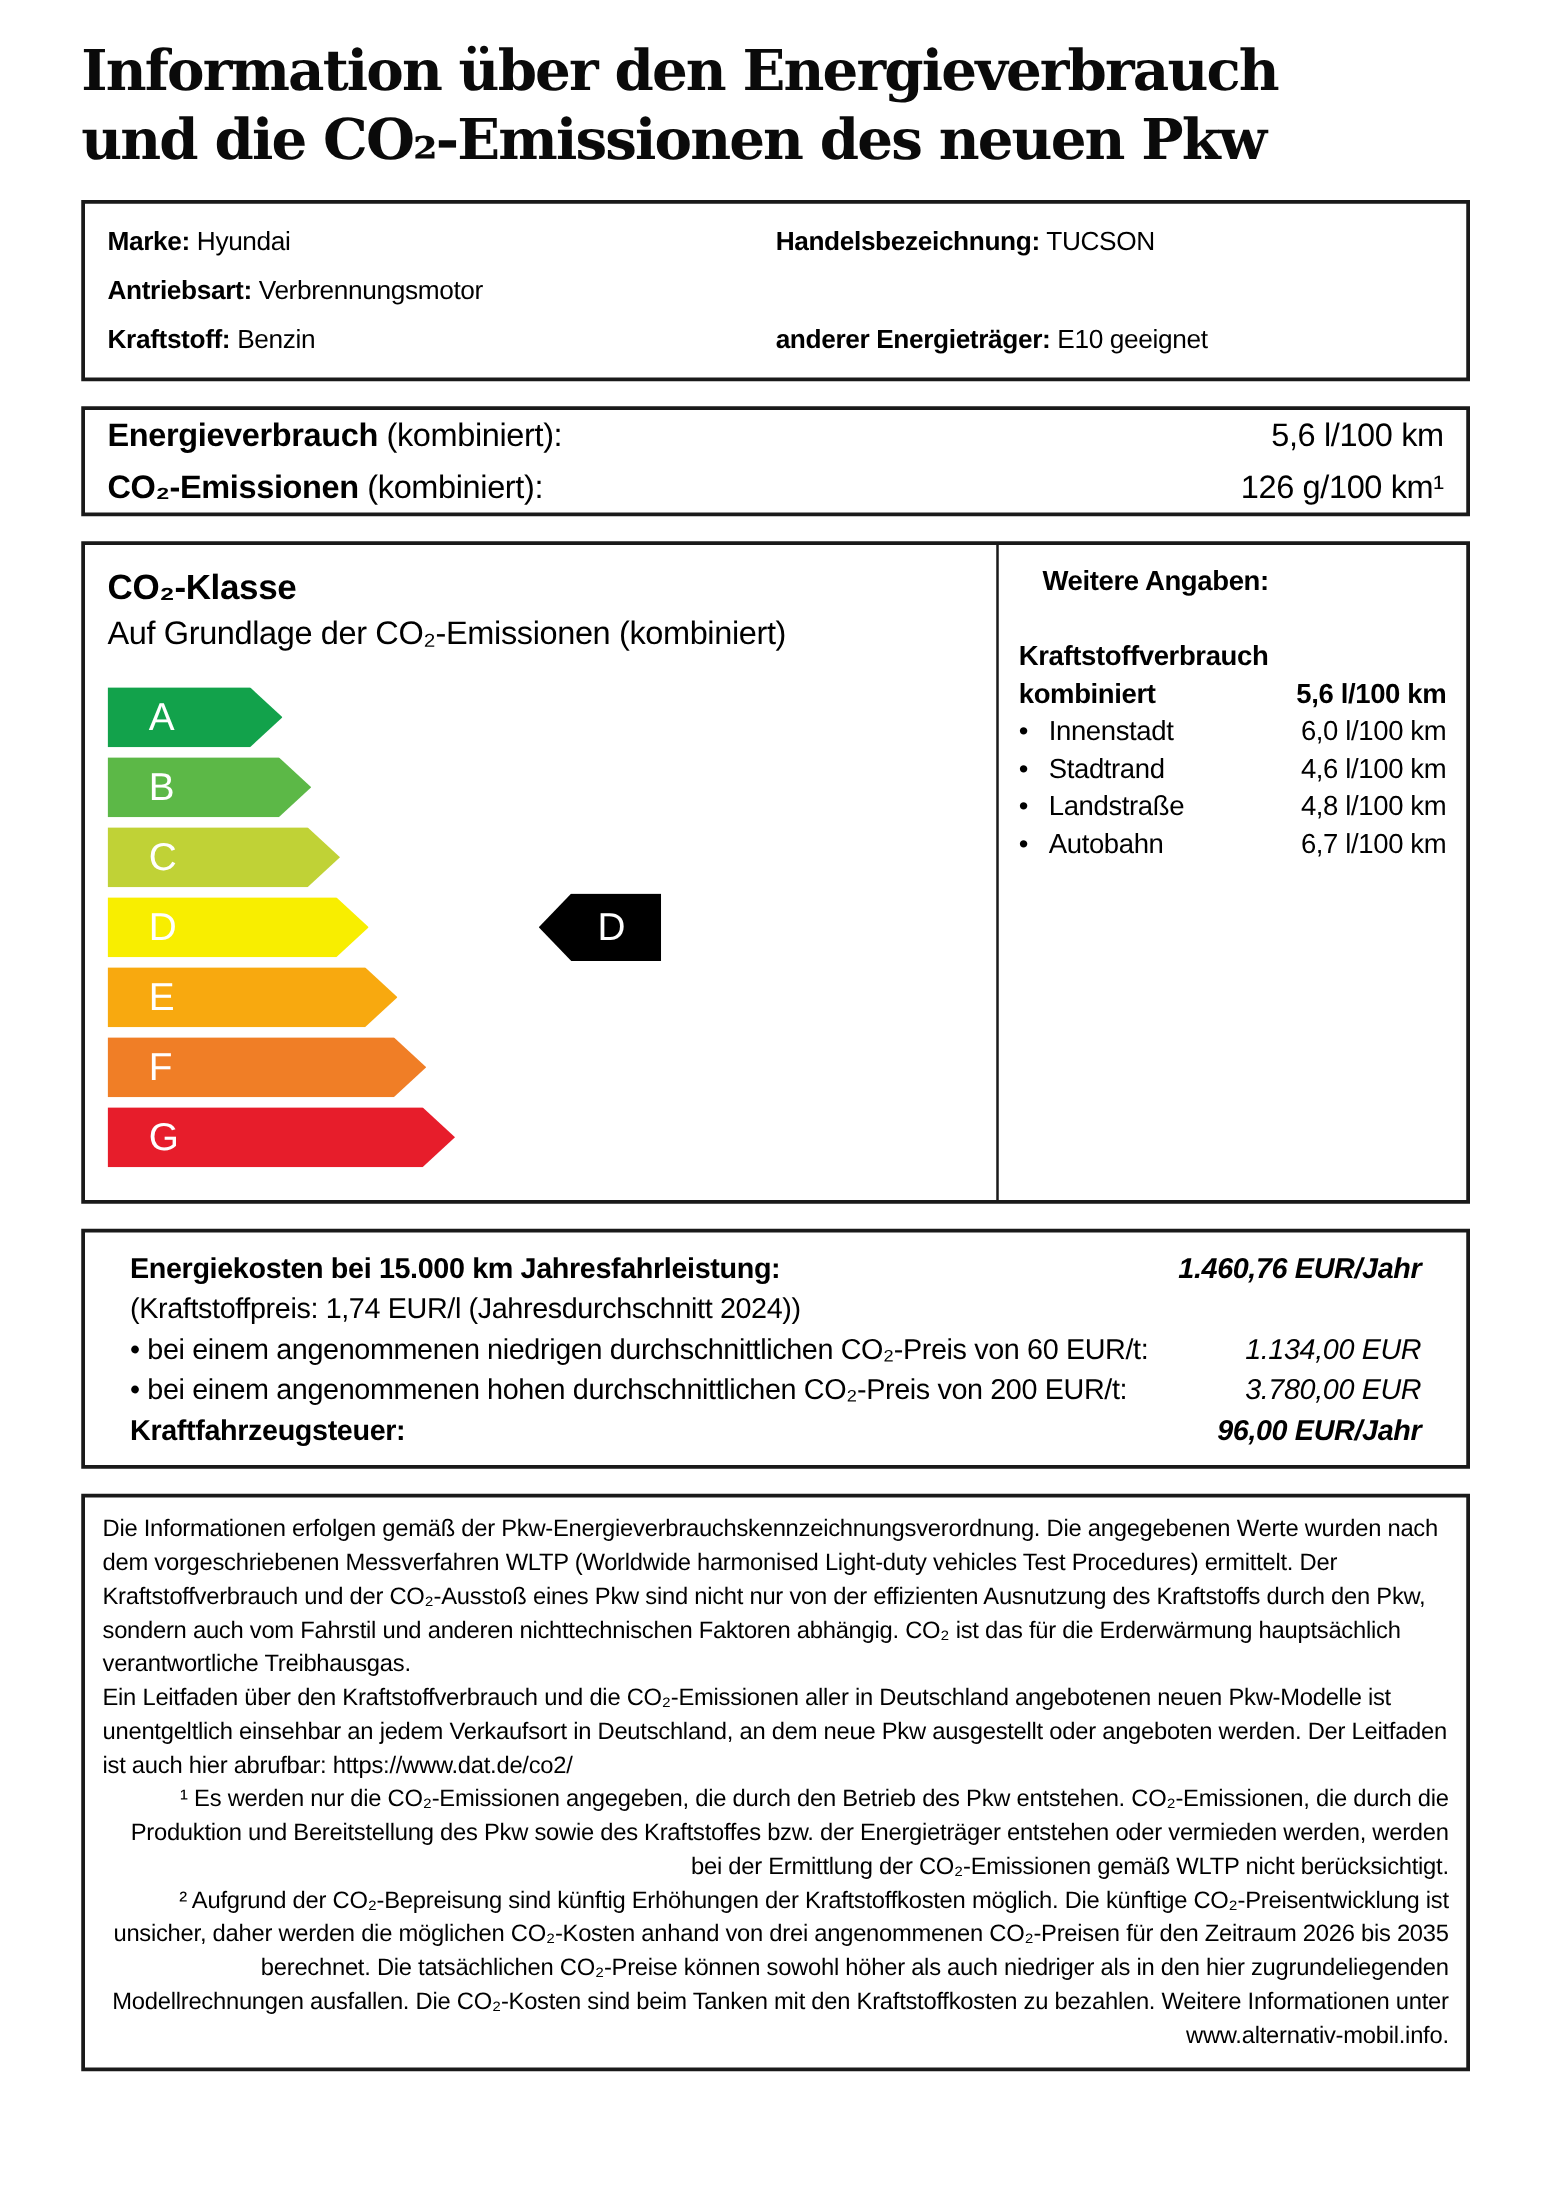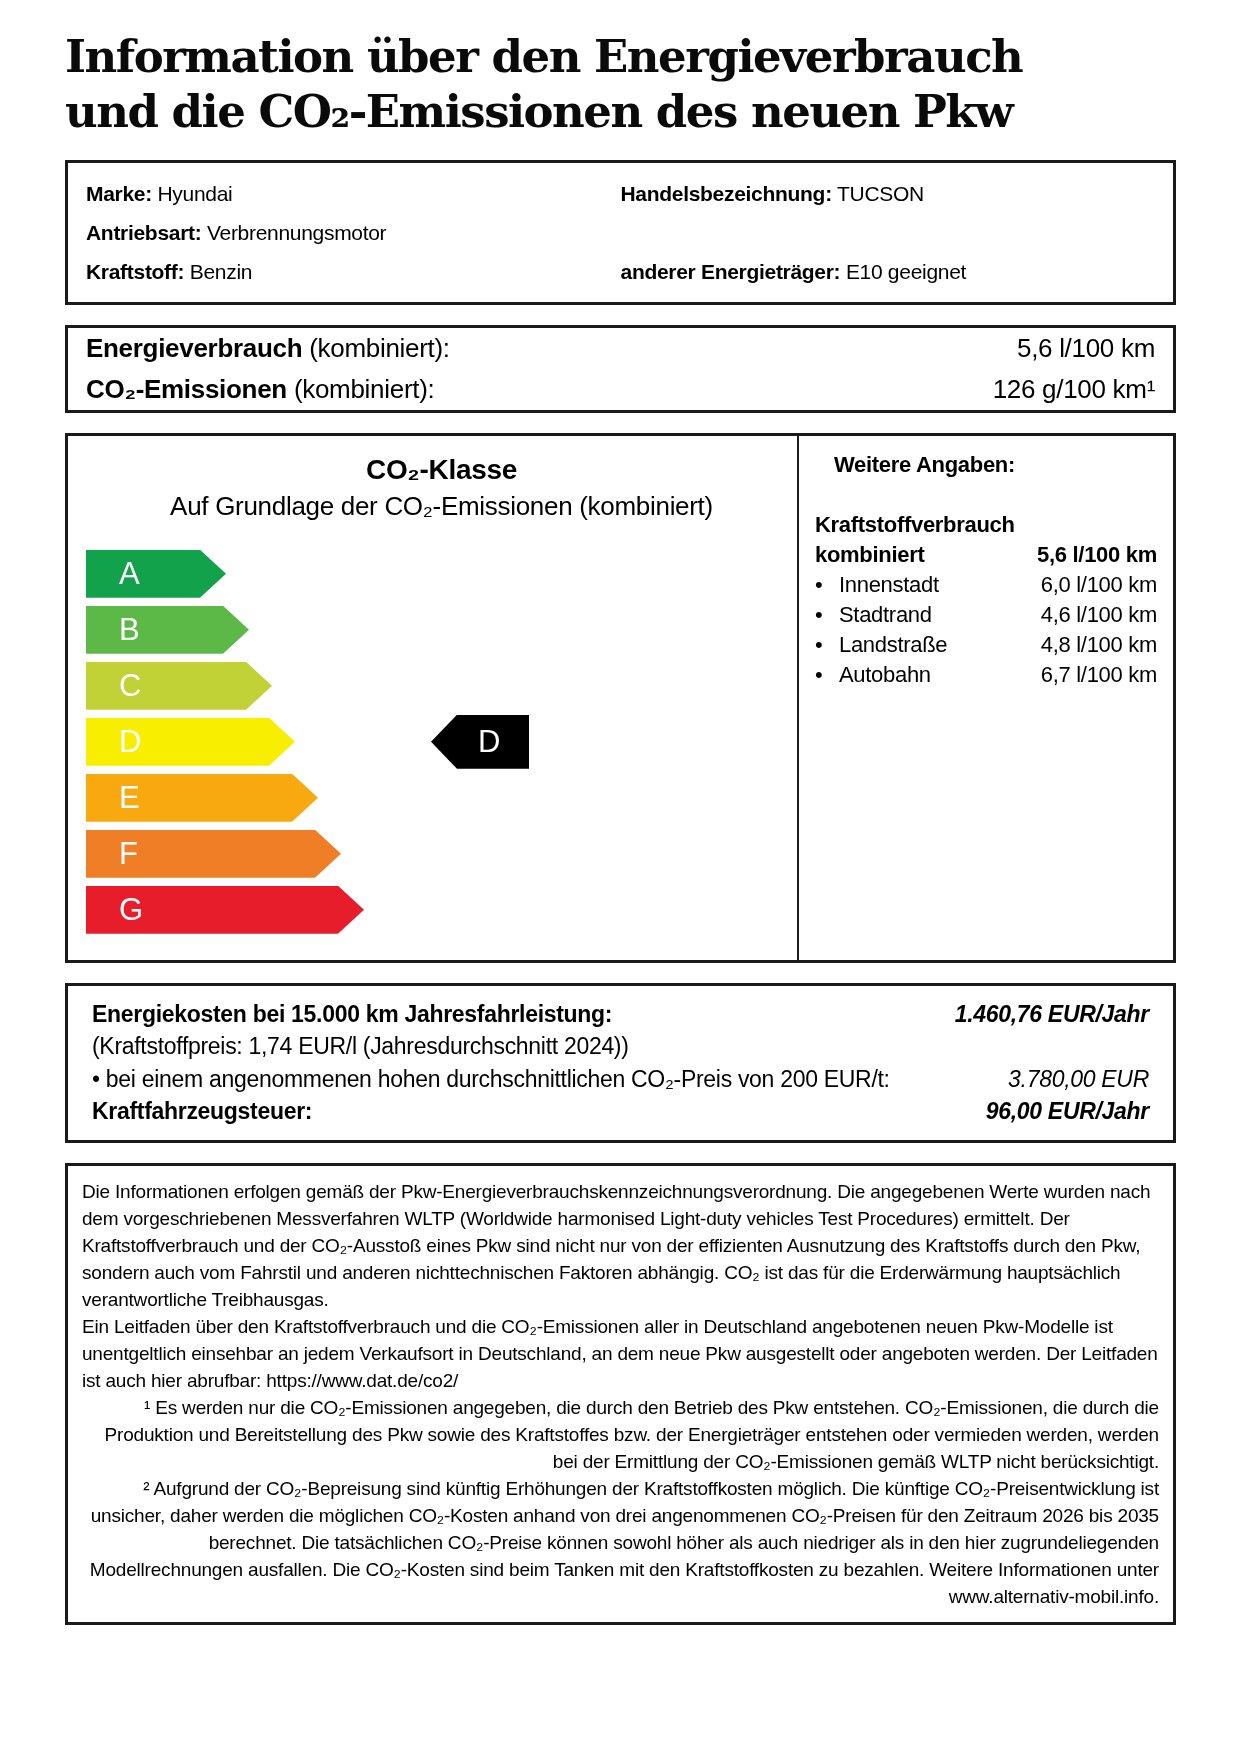--- a/index.html
+++ b/index.html
@@ -21,21 +21,21 @@
   
   .vbox{ padding:11px 18px; font-size:21px; }
   .vrow{ display:grid; grid-template-columns:50% 50%; line-height:39px; }
 
   
   .cbox{ padding:0 18px; font-size:26px; }
   .crow{ display:flex; justify-content:space-between; line-height:41px; }
 
   
   .klassebox{ display:flex; }
-  .klasse-left{ flex:1 1 auto; padding:16px 0 18px 18px; position:relative;text-align:center; }
+  .klasse-left{ flex:1 1 auto; padding:16px 0 18px 18px; position:relative; }
   .klasse-heading{ font-size:28px; font-weight:700; line-height:36px; }
   .klasse-sub{ font-size:26px; line-height:36px; }
   .arrows{ margin-top:26px; }
   .arrow-row{ position:relative; height:48px; margin-bottom:8px; }
   .class-arrow{
     height:48px; display:flex; align-items:center;
     clip-path:polygon(0 0, calc(100% - 26px) 0, 100% 50%, calc(100% - 26px) 100%, 0 100%);
     color:#fff; font-size:31px; font-weight:400; padding-left:33px;
   }
   .indicator{
@@ -51,21 +51,21 @@
   }
   .wa-heading{ font-weight:700; margin-bottom:30px;margin-left:19px; }
   .wa-sub{ font-weight:700; }
   .wa-row{ display:flex; line-height:30px; }
   .wa-bullet{ width:24px; flex:0 0 24px; }
   .wa-label{ flex:1 1 auto; }
   .wa-value{ text-align:right; white-space:nowrap; }
   .wa-row.bold{ font-weight:700; }
 
   
-  .ebox{ padding:12px 24px; font-size:23px; }
+  .ebox{ padding:12px 36px; font-size:23px; }
   .erow{ display:flex; justify-content:space-between; line-height:32.5px; }
   .erow .lbl{ flex:1 1 auto; }
   .erow .val{ text-align:right; white-space:nowrap;font-style:italic; }
 
   
   .lbox{ padding:12px 14px; font-size:19px; line-height:27px; letter-spacing:-0.2px; }
   .lbox p{ margin:0; }
   .lbox p.fn{ padding-left:7px; text-indent:-7px;text-align:right; }
 </style>
 </head>
@@ -183,20 +183,24 @@
 
 <div class="box ebox">
   <div class="erow">
     <span class="lbl b">Energiekosten bei 15.000 km Jahresfahrleistung:</span>
     <span class="val b">1.460,76 EUR/Jahr</span>
   </div>
   <div class="erow">
     <span class="lbl">(Kraftstoffpreis: 1,74 EUR/l (Jahresdurchschnitt 2024))</span>
   </div>
   <div class="erow">
+    <span class="lbl"><span>•</span> <span>bei einem angenommenen niedrigen durchschnittlichen CO₂-Preis von 60 EUR/t:</span></span>
+    <span class="val">1.134,00 EUR</span>
+  </div>
+  <div class="erow">
     <span class="lbl"><span>•</span> <span>bei einem angenommenen hohen durchschnittlichen CO₂-Preis von 200 EUR/t:</span></span>
     <span class="val">3.780,00 EUR</span>
   </div>
   <div class="erow">
     <span class="lbl b">Kraftfahrzeugsteuer:</span>
     <span class="val b">96,00 EUR/Jahr</span>
   </div>
 </div>
 
 <div class="box lbox">

